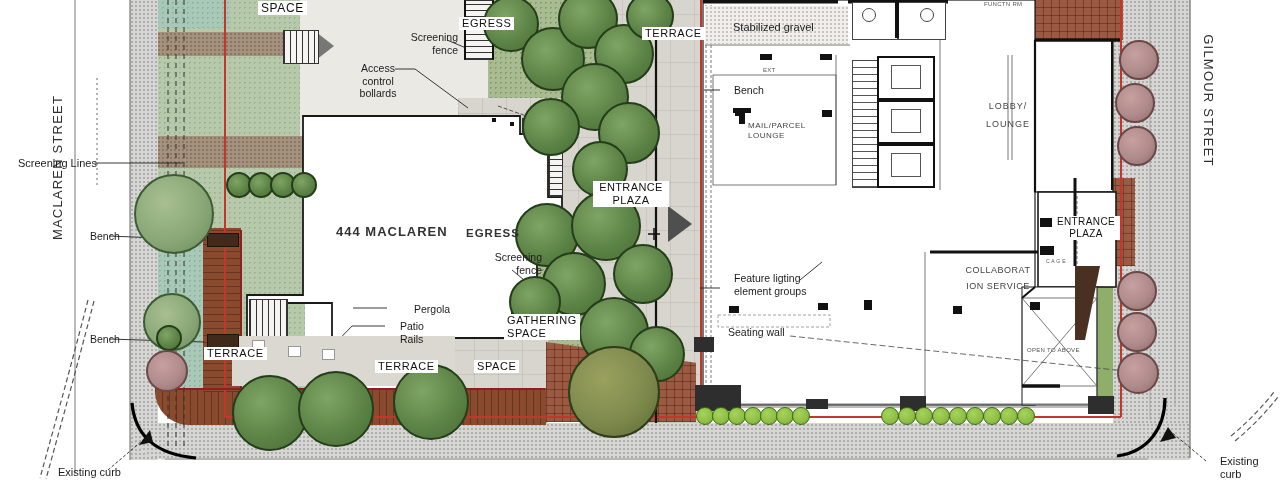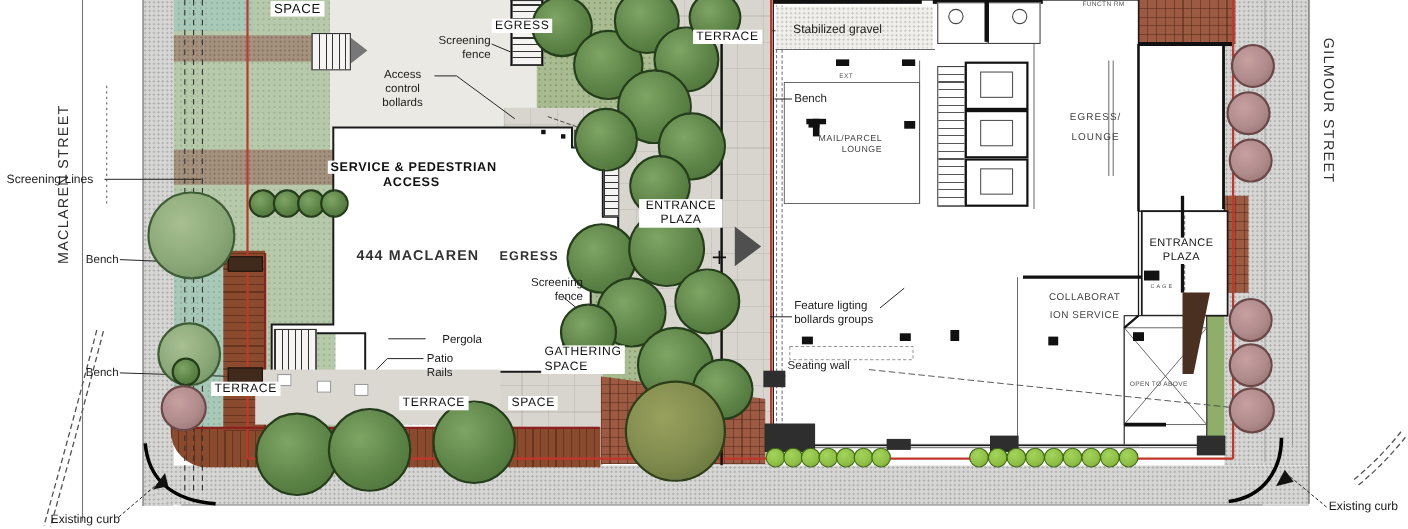--- a/index.html
+++ b/index.html
@@ -1,19 +1,19 @@
 <!DOCTYPE html>
 <html><head>
 <meta charset="utf-8">
 <style>
   html,body{margin:0;padding:0;background:#fff;}
   #plan{position:relative;width:1280px;height:481px;overflow:hidden;background:#fff;
         font-family:"Liberation Sans",sans-serif;}
   .abs{position:absolute;}
-  .lbl{position:absolute;font-size:10.5px;color:#1c1c1c;line-height:1.2;white-space:pre-line;}
+  .lbl{position:absolute;font-size:10.5px;color:#1c1c1c;line-height:1.2;white-space:pre-line;margin-left:12px;}
   .box{background:#fff;padding:0 3px;font-size:11px;letter-spacing:.4px;color:#111;}
   .cap{letter-spacing:.6px;}
   .tiny{position:absolute;font-size:6px;color:#555;letter-spacing:.3px;white-space:pre-line;}
   .street{position:absolute;font-size:13px;letter-spacing:1.2px;color:#2e2e2e;width:150px;text-align:center;}
   .tree{position:absolute;border-radius:50%;border:2px solid #243d1a;
         background:radial-gradient(circle at 38% 35%, #7fa565, #5d8447 55%, #476c33);}
   .t-sg{border-color:#3d5c34;background:radial-gradient(circle at 38% 35%, #a8bf92, #8aa878 55%, #6d8a5c);}
   .t-ol{border-color:#2f3d18;background:radial-gradient(circle at 38% 35%, #9aa15e, #7e8a4d 55%, #5c6a33);}
   .t-pk{border-color:#6b4747;background:radial-gradient(circle at 38% 35%, #c7a0a0, #b08b8b 55%, #8f6b6b);}
   .bush{position:absolute;width:16px;height:16px;border-radius:50%;border:1.5px solid #3f6b16;
@@ -290,39 +290,37 @@
   <div class="lbl" style="left:386px;top:31px;width:60px;text-align:right;">Screening
 fence</div>
   <div class="lbl" style="left:337px;top:62px;width:58px;text-align:center;">Access
 control
 bollards</div>
   <div class="lbl box cap" style="left:630px;top:27px;">TERRACE</div>
   <div class="lbl" style="left:721px;top:21px;font-size:11px;">Stabilized gravel</div>
   <div class="tiny" style="left:763px;top:67px;">EXT</div>
   <div class="tiny" style="left:984px;top:1px;">FUNCTN RM</div>
   <div class="lbl" style="left:722px;top:84px;">Bench</div>
-  <div class="lbl" style="left:736px;top:121px;width:66px;text-align:right;font-size:8px;color:#444;letter-spacing:.5px;">MAIL/PARCEL
+  <div class="lbl" style="left:736px;top:121px;width:66px;text-align:left;font-size:8px;color:#444;letter-spacing:.5px;">MAIL/PARCEL
 LOUNGE</div>
-  <div class="lbl" style="left:968px;top:97px;width:56px;text-align:center;font-size:9px;color:#444;letter-spacing:1px;line-height:2;">EGRESS/
+  <div class="lbl" style="left:968px;top:97px;width:56px;text-align:center;font-size:9px;color:#444;letter-spacing:1px;line-height:2;">LOBBY/
 LOUNGE</div>
   <div class="lbl" style="left:6px;top:157px;font-size:11px;">Screening Lines</div>
-  <div class="lbl box cap" style="left:252px;top:146px;width:240px;text-align:center;font-size:11.5px;font-weight:600;background:transparent;"><span style="background:#fff;padding:0 2px;display:inline;white-space:pre-line;">SERVICE &amp; PEDESTRIAN
-ACCESS</span></div>
   <div class="lbl box" style="left:581px;top:181px;width:70px;text-align:center;font-size:11px;letter-spacing:.4px;">ENTRANCE
 PLAZA</div>
   <div class="lbl" style="left:324px;top:224px;font-size:13px;font-weight:600;letter-spacing:1px;color:#333;">444 MACLAREN</div>
   <div class="lbl" style="left:454px;top:227px;font-size:11.5px;font-weight:600;letter-spacing:1px;color:#333;">EGRESS</div>
   <div class="lbl" style="left:468px;top:251px;width:62px;text-align:right;">Screening
 fence</div>
   <div class="lbl" style="left:78px;top:230px;">Bench</div>
   <div class="lbl box" style="left:1040px;top:216px;width:62px;text-align:center;font-size:10px;">ENTRANCE
 PLAZA</div>
   <div class="tiny" style="left:1046px;top:258px;font-size:5px;">C A G E</div>
   <div class="lbl" style="left:722px;top:272px;">Feature ligting
-bollards groups</div>
+element groups</div>
   <div class="lbl" style="left:950px;top:262px;width:72px;text-align:center;font-size:9px;color:#444;letter-spacing:.5px;line-height:1.8;">COLLABORAT
 ION SERVICE</div>
   <div class="lbl" style="left:402px;top:303px;">Pergola</div>
   <div class="lbl" style="left:388px;top:320px;">Patio
 Rails</div>
   <div class="lbl box cap" style="left:492px;top:314px;width:70px;font-size:11px;">GATHERING
 SPACE</div>
   <div class="lbl" style="left:716px;top:326px;">Seating wall</div>
   <div class="lbl" style="left:78px;top:333px;">Bench</div>
   <div class="lbl box cap" style="left:192px;top:347px;">TERRACE</div>

